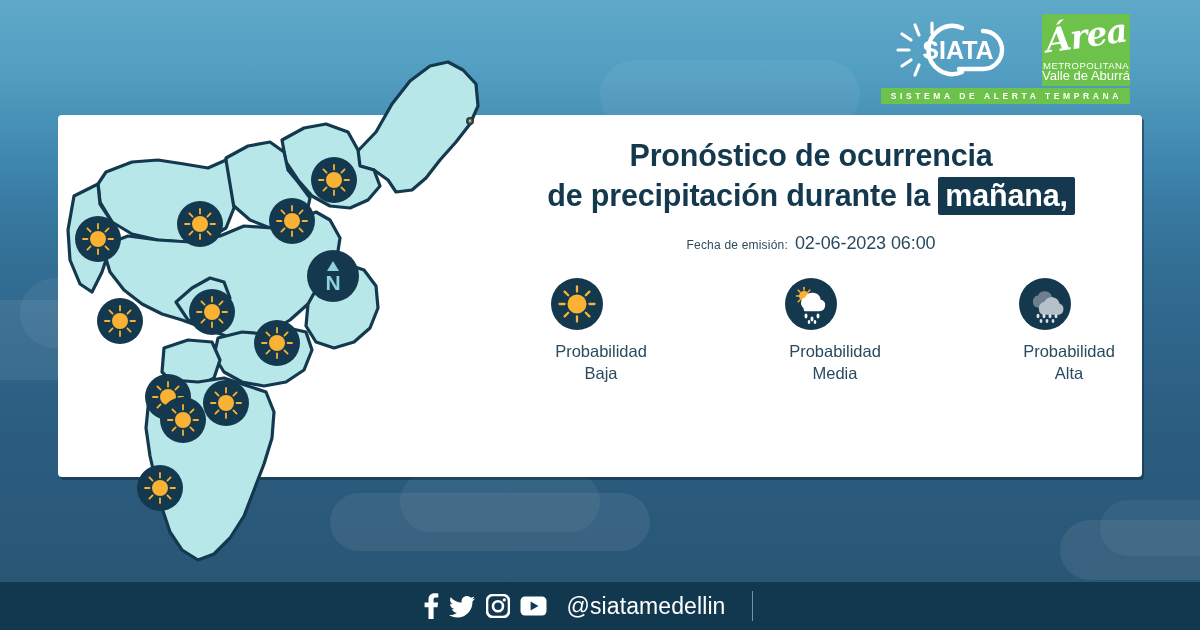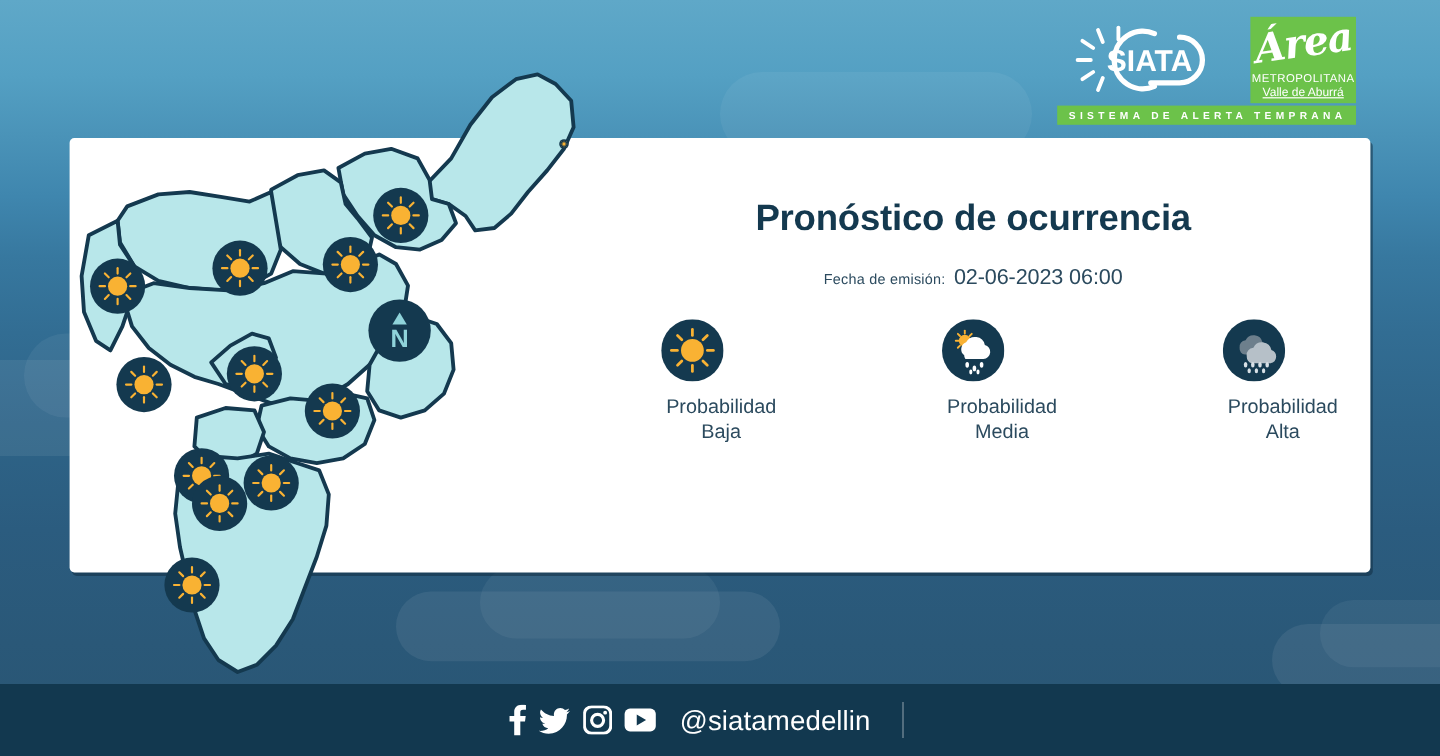--- a/index.html
+++ b/index.html
@@ -54,21 +54,21 @@
     transform:rotate(-8deg);
   }
   #am-l1 {
     position:absolute; left:0; right:0; bottom:15px;
     text-align:center; color:#fff;
     font-size:9.5px; font-weight:400; letter-spacing:0.4px;
   }
   #am-l2 {
     position:absolute; left:0; right:0; bottom:3px;
     text-align:center; color:#fff;
-    font-size:10px; font-weight:400;text-decoration:underline;
+    font-size:13px; font-weight:400;
   }
   #tagline {
     position:absolute; top:88px; right:70px;
     background:#6cc24a; color:#ffffff;
     font-size:8.5px; font-weight:700;
     letter-spacing:3.6px;
     padding:3px 8px 3px 10px;
     z-index:30;
     white-space:nowrap;
   }
@@ -92,21 +92,21 @@
   }
   #map-layer svg { width:100%; height:100%; overflow:visible; }
 
   .wicon { position:absolute; transform:translate(-50%,-50%); z-index:22; }
 
   
   #content {
     position:absolute; left:480px; top:115px;
     width:662px; height:362px; z-index:25;
     display:flex; flex-direction:column; align-items:center;
-    padding-top:48px;
+    padding-top:21px;
   }
   #title {
     text-align:center;
     color:#14394f;
     font-size:30.5px; font-weight:700;
     line-height:1.30;
     letter-spacing:-0.2px;
   }
   .hl {
     background:#14394f; color:#ffffff;
@@ -134,21 +134,21 @@
     margin-top:11px;
     text-align:center;
     color:#2b4a5e;
     font-size:16.5px; line-height:1.30;
     white-space:pre-line;
     margin-left:48px;
   }
 
   
   #footer {
-    position:absolute; left:0; right:0; bottom:0; height:60px;
+    position:absolute; left:0; right:0; bottom:0; height:48px;
     background:#12384f; z-index:40;
     display:flex; align-items:center; justify-content:center;
   }
   #footer-inner { display:flex; align-items:center; }
   #social { display:flex; align-items:center; gap:10px; }
   #social svg { display:block; }
   #handle {
     color:#ffffff; font-size:23px; margin-left:20px;
     letter-spacing:0.1px;
   }
@@ -446,20 +446,21 @@
       <polygon points="26,11 32,21 20,21" fill="#8fd3da"></polygon>
       <text x="26" y="40" font-family="Liberation Sans, sans-serif" font-size="21" font-weight="700" fill="#8fd3da" text-anchor="middle">N</text>
     </svg>
   </div>
 </div>
 
 <div id="content">
 
   <div id="title">
     <div>Pronóstico de ocurrencia</div>
+    <div><span>de precipitación durante la </span><span class="hl">mañana,</span></div>
   </div>
 
   <div id="date-row">
     <span id="date-label">Fecha de emisión:</span>
     <span id="date-value">02-06-2023 06:00</span>
   </div>
 
   <div id="legend">
 
     <div class="legend-item">

